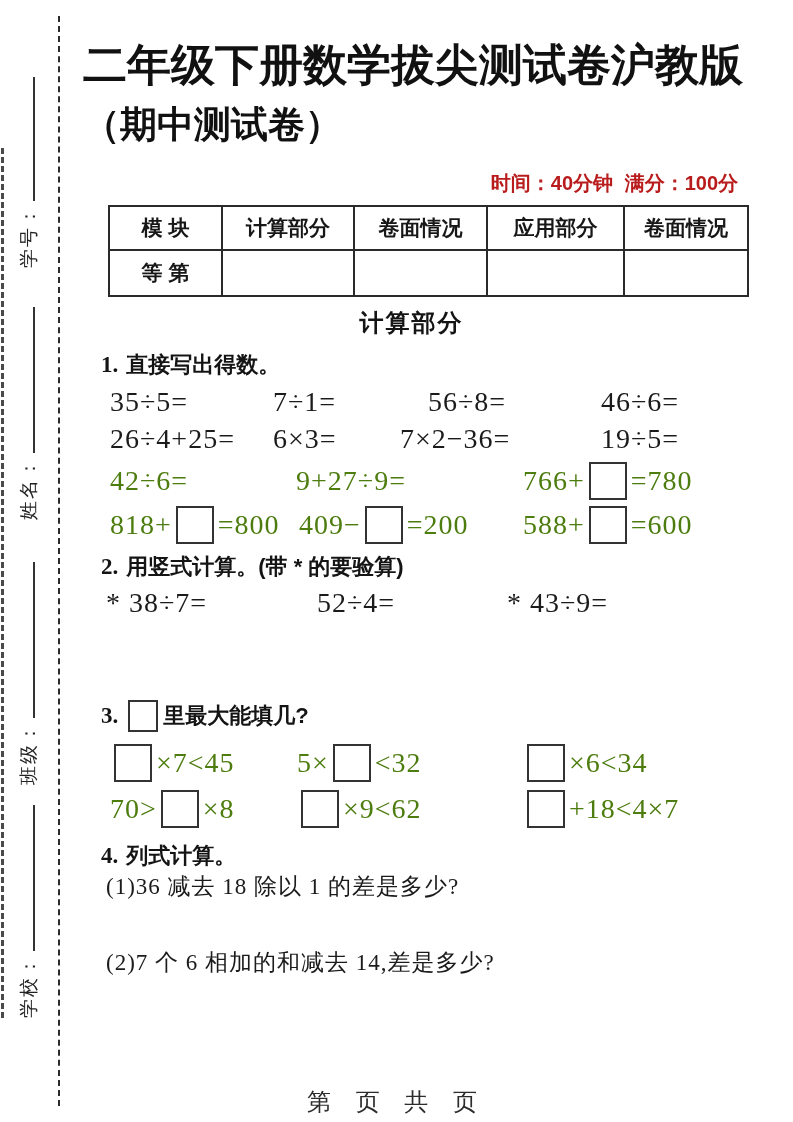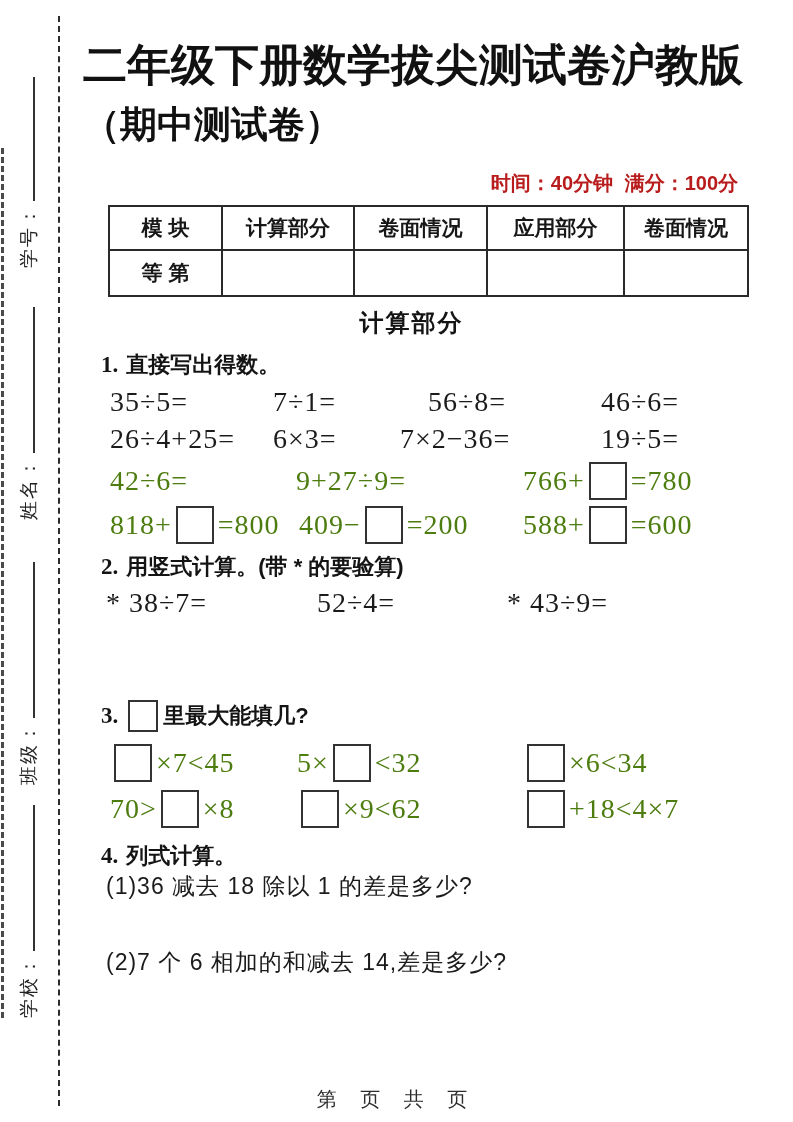--- a/index.html
+++ b/index.html
@@ -68,26 +68,26 @@
     font-family:"Liberation Serif", serif; font-size:28px; color:#4d7c0f;
     letter-spacing:1px; white-space:nowrap;
   }
   .wbox {
     display:inline-block; width:34px; height:34px; border:2px solid #333;
     background:#fff; margin:0 4px; flex:0 0 auto;
   }
   .q3-headline { display:flex; align-items:center; height:36px; }
   .q3-headline .wbox.small { width:26px; height:28px; margin:0 5px 0 2px; }
   .kai {
-    position:absolute; font-family:Liberation Sans, sans-serif;
+    position:absolute; font-family:Liberation Serif, serif;
     font-size:23px; color:#1b1b1b; white-space:nowrap; letter-spacing:1px;
   }
   .footer {
     position:absolute; left:0; top:1086px; width:793px; text-align:center;
-    font-size:20px; color:#2c2c2c; letter-spacing:9px;
+    font-size:24px; color:#2c2c2c; letter-spacing:9px;
   }
 </style>
 </head>
 <body>
 
 <div class="page">
 
   <div class="edge-dash"></div>
   <div class="fold-line"></div>
 

